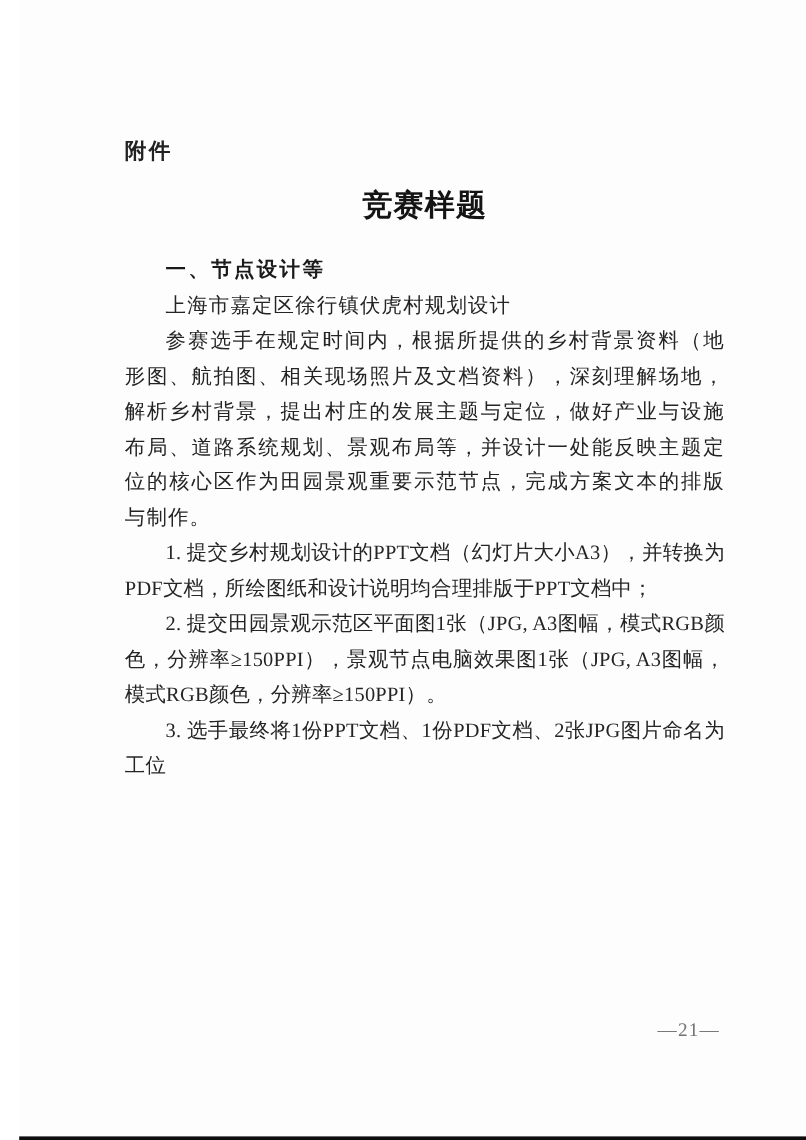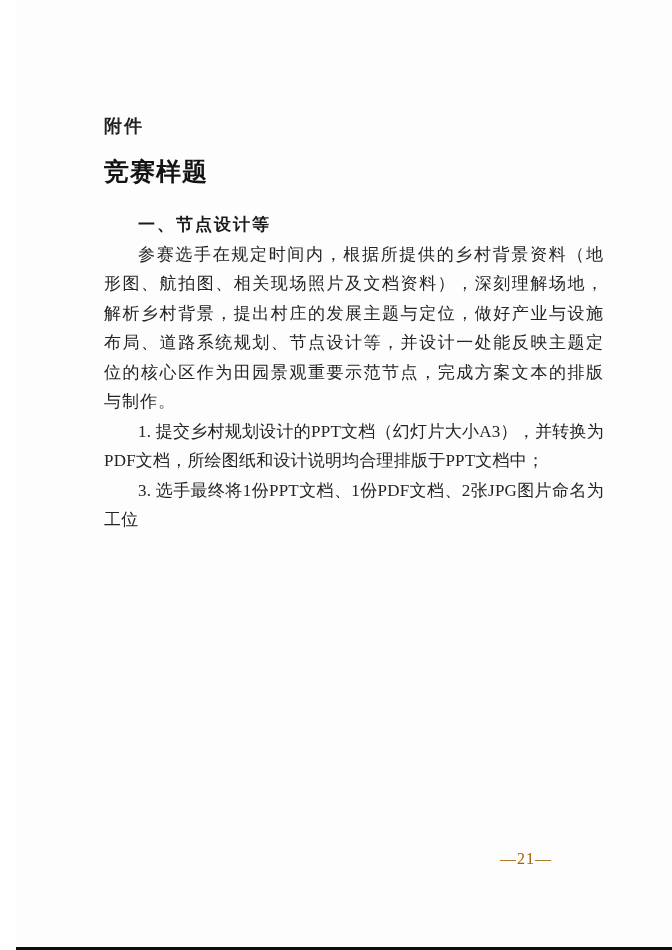--- a/index.html
+++ b/index.html
@@ -32,20 +32,21 @@
     font-weight: 600;
     line-height: 28px;
     letter-spacing: 2px;
     color: #222;
   }
   .title {
     margin: 14px 0 20px 0;
     font-size: 25px;
     font-weight: bold;
     line-height: 36px;
+    text-align: center;
     letter-spacing: 1px;
     color: #141414;
     font-family: "Liberation Serif", "DejaVu Serif", serif;
   }
   .body-text {
     font-size: 17px;
     line-height: 29.5px;
   }
   .heading {
     font-family: "Liberation Sans", "DejaVu Sans", sans-serif;
@@ -60,36 +61,38 @@
     text-indent: 2em;
     text-align: justify;
     letter-spacing: 1px;
     color: #242424;
   }
   .para.numbered {
     letter-spacing: 0.2px;
   }
   .page-number {
     position: absolute;
-    left: 484px;
+    left: 532px;
     top: 850px;
     font-size: 16px;
     letter-spacing: 1px;
-    color: #a16207;
+    color: #737373;
     font-family: "Liberation Serif", "DejaVu Serif", serif;
   }
 </style>
 </head>
 <body>
 
 <div class="page">
   <div class="doc">
     <div class="attachment">附件</div>
     <h1 class="title">竞赛样题</h1>
     <div class="body-text">
         <div class="heading">一、节点设计等</div>
-        <div class="para">参赛选手在规定时间内，根据所提供的乡村背景资料（地形图、航拍图、相关现场照片及文档资料），深刻理解场地，解析乡村背景，提出村庄的发展主题与定位，做好产业与设施布局、道路系统规划、节点设计等，并设计一处能反映主题定位的核心区作为田园景观重要示范节点，完成方案文本的排版与制作。</div>
+        <div class="para">上海市嘉定区徐行镇伏虎村规划设计</div>
+        <div class="para">参赛选手在规定时间内，根据所提供的乡村背景资料（地形图、航拍图、相关现场照片及文档资料），深刻理解场地，解析乡村背景，提出村庄的发展主题与定位，做好产业与设施布局、道路系统规划、景观布局等，并设计一处能反映主题定位的核心区作为田园景观重要示范节点，完成方案文本的排版与制作。</div>
         <div class="para numbered">1. 提交乡村规划设计的PPT文档（幻灯片大小A3），并转换为PDF文档，所绘图纸和设计说明均合理排版于PPT文档中；</div>
+        <div class="para numbered">2. 提交田园景观示范区平面图1张（JPG, A3图幅，模式RGB颜色，分辨率≥150PPI），景观节点电脑效果图1张（JPG, A3图幅，模式RGB颜色，分辨率≥150PPI）。</div>
         <div class="para numbered">3. 选手最终将1份PPT文档、1份PDF文档、2张JPG图片命名为工位</div>
       </div>
   </div>
   <div class="page-number">—21—</div>
 </div>
 
 </body></html>

